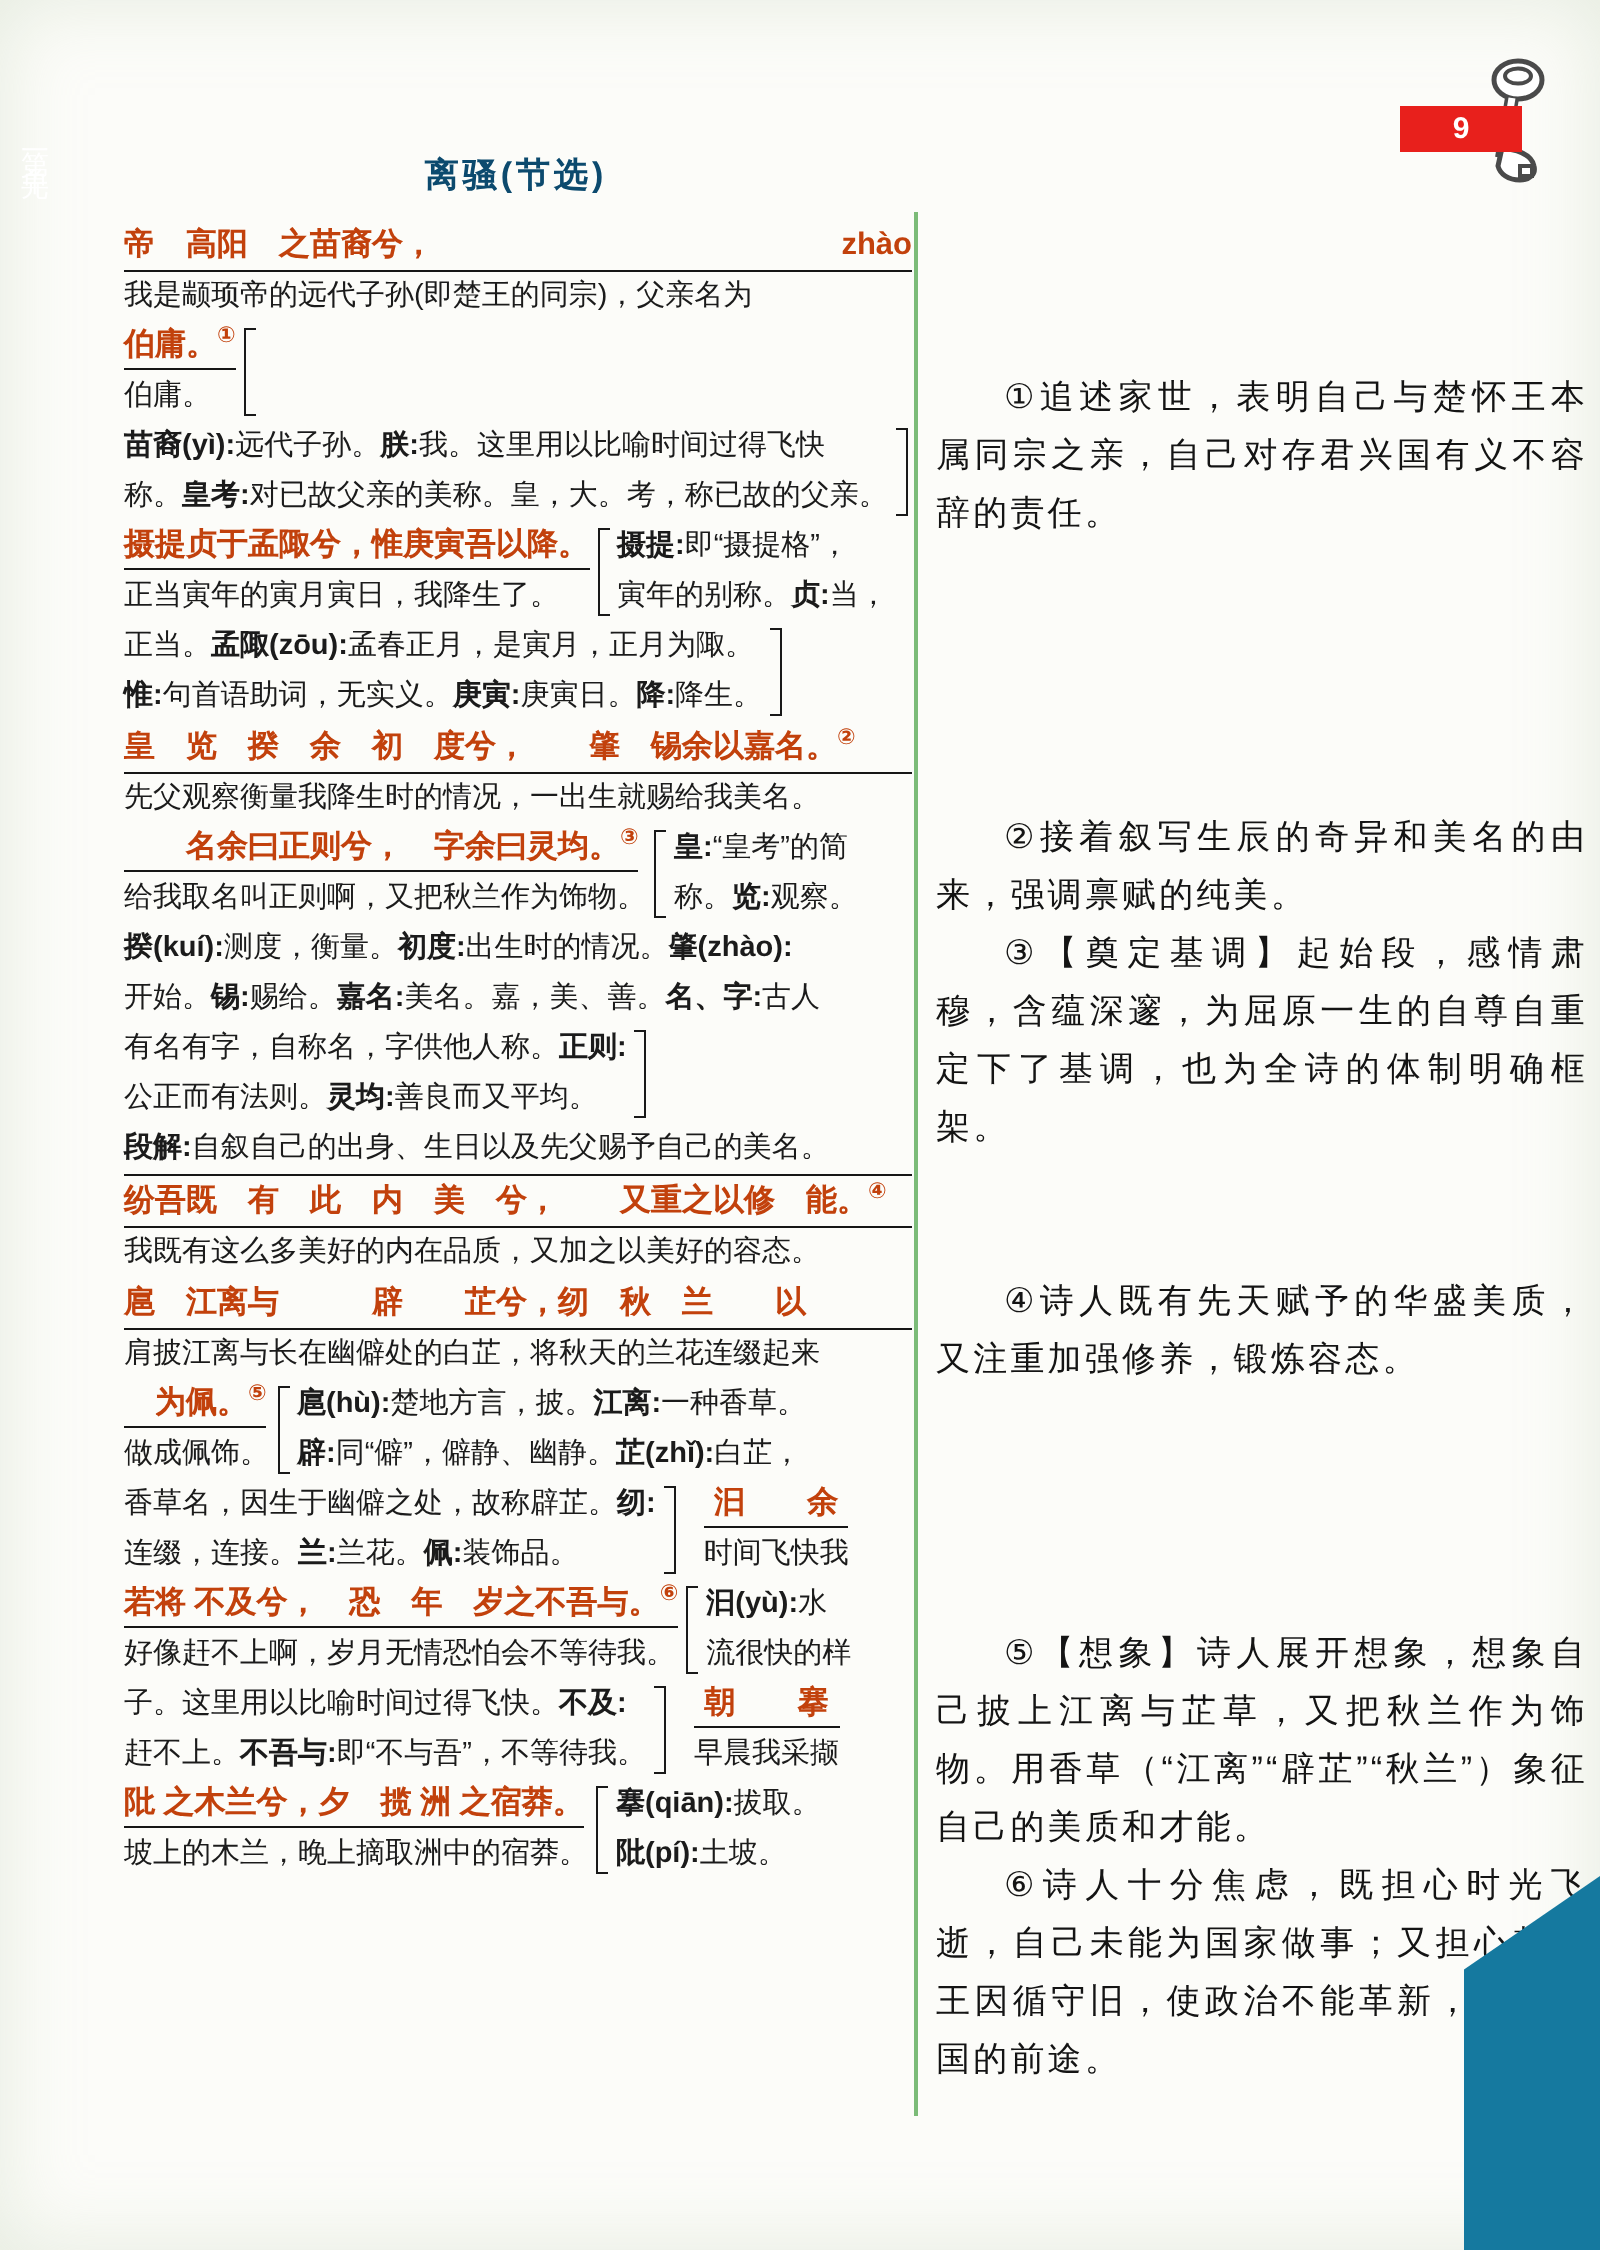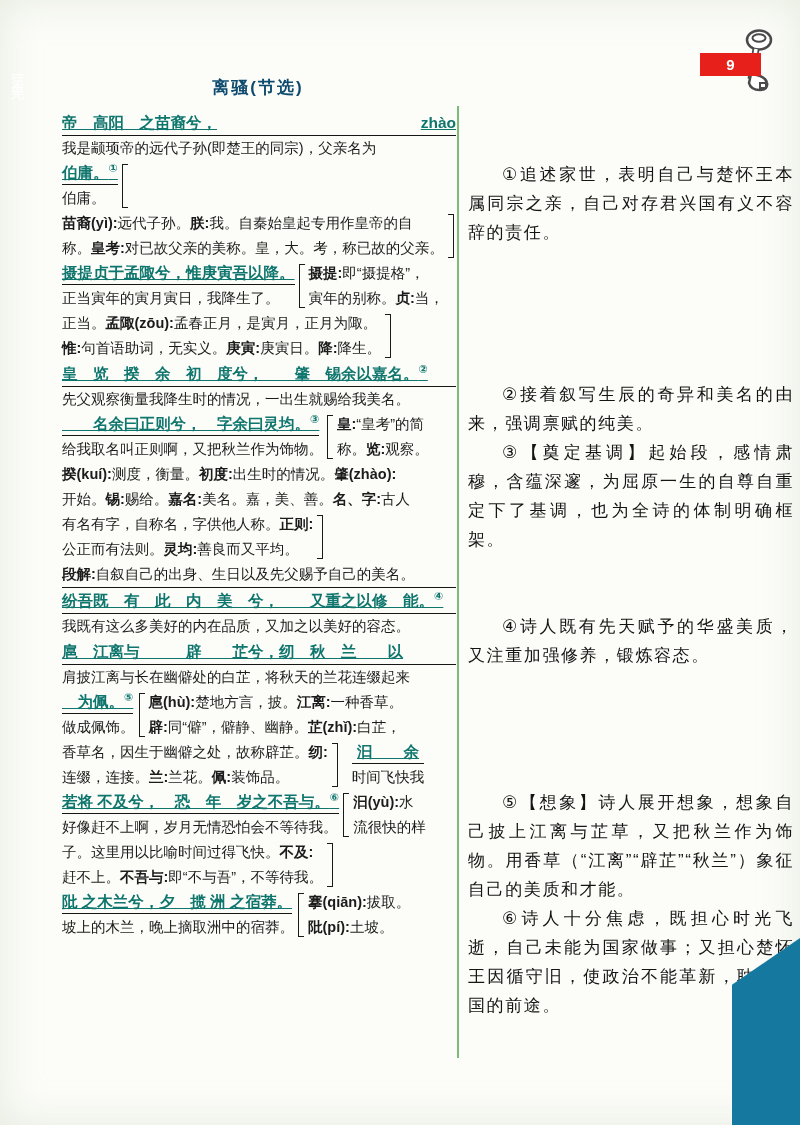--- a/index.html
+++ b/index.html
@@ -11,37 +11,37 @@
   .badge{position:absolute;left:700px;top:53px;width:61px;height:23px;background:#e8201c;z-index:2;
          color:#fff;font-size:15px;font-weight:bold;display:flex;align-items:center;justify-content:center;}
   
   .title{position:absolute;left:62px;top:76px;width:392px;text-align:center;
          font-size:17px;font-weight:bold;letter-spacing:2px;color:#0c4a6e;}
   
   .divider{position:absolute;left:457px;top:106px;width:2px;height:952px;background:#7cbb78;}
   
   .left{position:absolute;left:62px;top:110px;width:394px;color:#1b1b1b;}
   .ln{height:25px;line-height:25px;white-space:nowrap;font-size:14.5px;}
-  .po{font-weight:600;font-size:15.5px;color:#0f766e;text-decoration:underline;}
+  .po{font-weight:600;font-size:15.5px;color:#c2410c;}
   .po.u{display:inline-block;border-bottom:1.5px solid #161616;line-height:23px;}
   .ulfull{border-bottom:1.5px solid #161616;}
   .split{display:flex;justify-content:space-between;}
   .row{display:flex;align-items:stretch;}
   .st{display:flex;flex-direction:column;}
   .brk{width:5px;margin:3px 4px;border:1.5px solid #191919;flex:0 0 auto;}
   .brkL{border-right:none;}
   .brkR{border-left:none;}
   .mini{margin-left:10px;}
   .mini .po.u{display:block;text-align:center;}
   b{font-weight:700;}
   sup.s{font-size:11px;vertical-align:super;line-height:0;}
   .dj{text-decoration:none;}
   
   .right{position:absolute;left:468px;top:0;width:326px;color:#141414;}
-  .rc-group{position:absolute;left:0;width:326px;}
+  .rc-group{position:absolute;left:0;width:326px;margin-top:24px;}
   .g1{top:160px;} .g2{top:380px;} .g3{top:612px;} .g4{top:788px;}
   .note{margin:0;text-indent:2em;font-size:17px;line-height:29px;letter-spacing:1.6px;text-align:justify;}
   
   .unit-tab{position:absolute;right:0;bottom:0;width:68px;height:187px;background:#15799f;
             clip-path:polygon(0 25%,100% 0,100% 100%,0 100%);}
   .unit-label{position:absolute;left:9px;top:64px;writing-mode:vertical-rl;color:#fff;
               font-size:14px;letter-spacing:4px;font-weight:500;}
 </style>
 </head>
 <body>
@@ -76,21 +76,21 @@
     <div class="row">
       <div class="st">
         <div class="ln"><span class="po u"><span>伯庸。</span><sup class="s">①</sup></span></div>
         <div class="ln"><span>伯庸。</span></div>
       </div>
       <span class="brk brkL"></span>
     </div>
 
     <div class="row">
       <div class="st">
-        <div class="ln"><b>苗裔(yì):</b><span>远代子孙。</span><b>朕:</b><span>我。自秦始皇起专用作皇帝的自</span></div>
+        <div class="ln"><b>苗裔(yì):</b><span>远代子孙。</span><b>朕:</b><span>我。这里用以比喻时间过得飞快</span></div>
         <div class="ln"><span>称。</span><b>皇考:</b><span>对已故父亲的美称。皇，大。考，称已故的父亲。</span></div>
       </div>
       <span class="brk brkR"></span>
     </div>
 
     <div class="row">
       <div class="st">
         <div class="ln"><span class="po u"><span>摄提贞于孟陬兮，惟庚寅吾以降。</span></span></div>
         <div class="ln"><span>正当寅年的寅月寅日，我降生了。</span></div>
       </div>
@@ -181,20 +181,26 @@
         <div class="ln"><span>流很快的样</span></div>
       </div>
     </div>
 
     <div class="row">
       <div class="st">
         <div class="ln"><span>子。这里用以比喻时间过得飞快。</span><b>不及:</b></div>
         <div class="ln"><span>赶不上。</span><b>不吾与:</b><span>即“不与吾”，不等待我。</span></div>
       </div>
       <span class="brk brkR"></span>
+      <div class="st mini">
+        <div class="ln">
+            <span class="po u"><span>朝　　搴</span></span>
+          </div>
+        <div class="ln"><span>早晨我采撷</span></div>
+      </div>
     </div>
 
     <div class="row">
       <div class="st">
         <div class="ln"><span class="po u"><span>阰 之木兰兮，夕　揽 洲 之宿莽。</span></span></div>
         <div class="ln"><span>坡上的木兰，晚上摘取洲中的宿莽。</span></div>
       </div>
       <span class="brk brkL"></span>
       <div class="st">
         <div class="ln"><b>搴(qiān):</b><span>拔取。</span></div>

